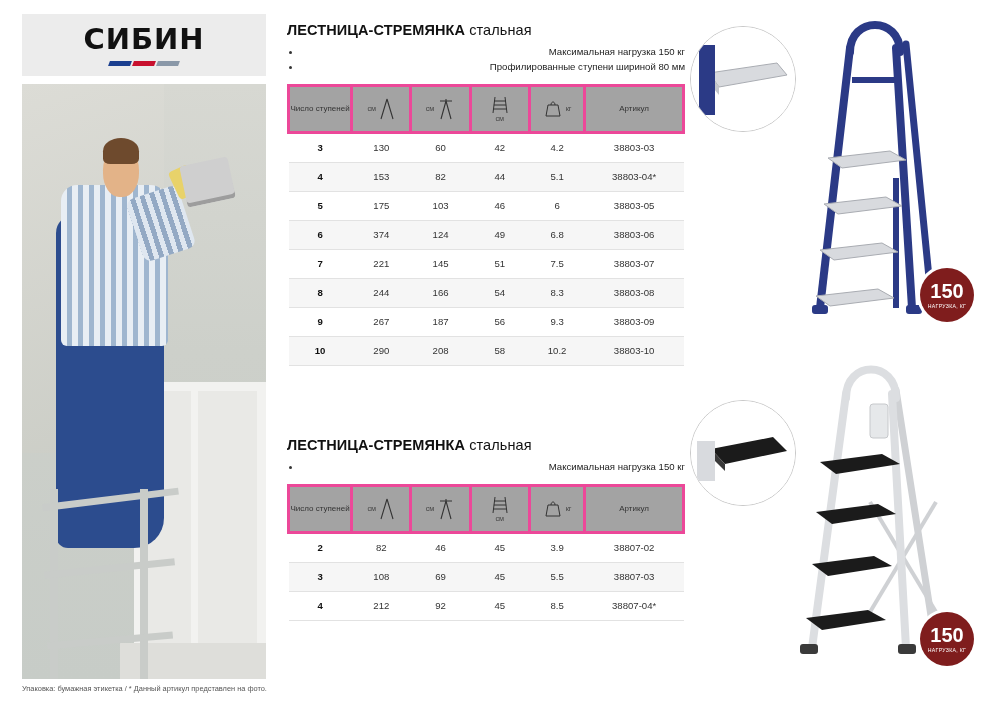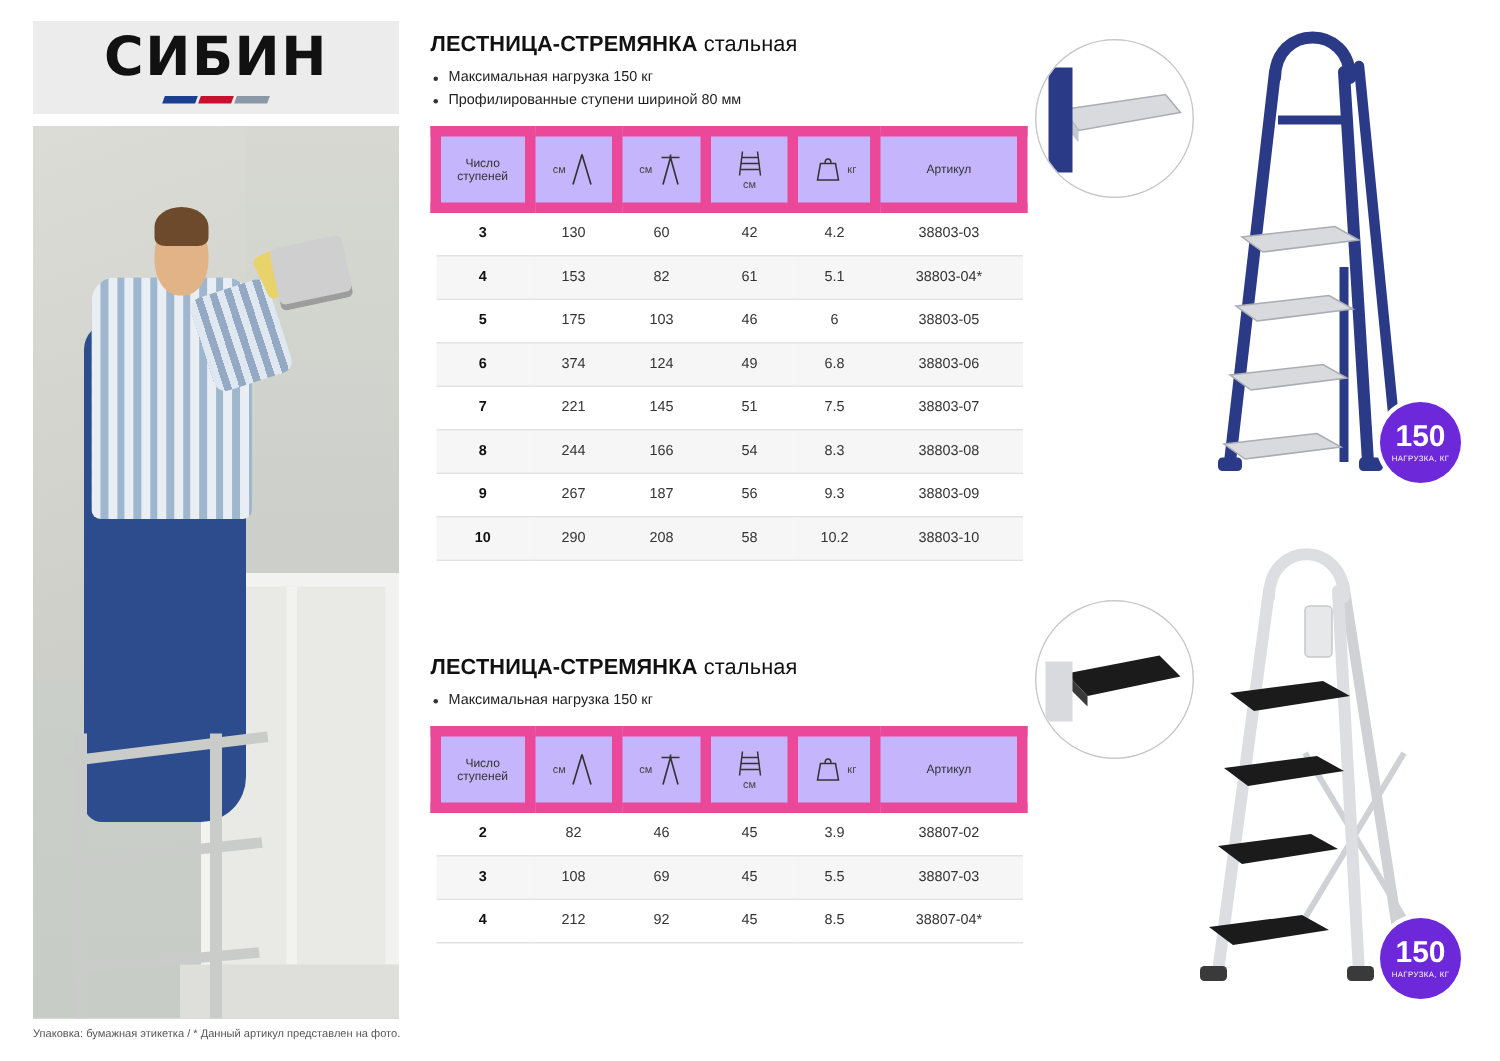--- a/index.html
+++ b/index.html
@@ -11,21 +11,21 @@
     overflow:hidden;
   }
   
   .logo-box{
     position:absolute;left:22px;top:14px;width:244px;height:62px;
     background:#ececec;display:flex;flex-direction:column;
     align-items:center;justify-content:center;
   }
   .logo-text{
     font-family:"DejaVu Sans", sans-serif;
-    font-weight:bold;font-size:36px;letter-spacing:1px;color:#111;
+    font-weight:bold;font-size:29px;letter-spacing:1px;color:#111;
     line-height:1;
   }
   .logo-stripes{display:flex;margin-top:7px;}
   .logo-stripes i{display:block;width:22px;height:5px;margin:0 1px;transform:skewX(-20deg);}
   .photo{
     position:absolute;left:22px;top:84px;width:244px;height:595px;
     background:linear-gradient(180deg,#cfd3cf 0%, #c2c7c4 40%, #b9bfbc 100%);
     overflow:hidden;
   }
   
@@ -63,45 +63,45 @@
   .ph-ladder .s1{left:6%;top:0;width:8px;height:100%;}
   .ph-ladder .s2{left:72%;top:0;width:8px;height:100%;}
   .footnote{
     position:absolute;left:22px;top:684px;width:420px;
     font-size:7.4px;color:#555;
   }
   
   .block{position:absolute;}
   .blk-title{font-size:14.5px;font-weight:bold;color:#111;letter-spacing:.1px;}
   .blk-title .thin{font-weight:normal;}
-  .bullets{margin:7px 0 0 0;padding:0;list-style:none;}
+  .bullets{margin:7px 0 0 0;padding:0;list-style:none;text-align:right;}
   .bullets li{font-size:9.6px;color:#222;line-height:1.55;padding-left:12px;position:relative;}
   .bullets li:before{content:"";position:absolute;left:2px;top:6px;width:3px;height:3px;border-radius:50%;background:#333;}
   
   table.spec{border-collapse:collapse;width:100%;table-layout:fixed;}
   table.spec th{
-    background:#c4b5fd;border:7px solid #ec4899;
+    background:#a3a3a3;border:3px solid #ec4899;
     font-size:8px;font-weight:normal;color:#333;
     height:40px;vertical-align:middle;padding:2px 0;
   }
   table.spec td{
     border-bottom:1px solid #e2e2e2;
     font-size:9.6px;color:#333;text-align:center;height:26px;
   }
   table.spec td.first{font-weight:bold;color:#111;}
   table.spec tr.alt td{background:#f6f6f6;}
   .hdr-ico{display:flex;flex-direction:column;align-items:center;justify-content:center;line-height:1.15;}
   .hdr-ico .unit{font-size:7.3px;color:#444;}
   .hdr-ico svg{display:block;}
   .hdr-row{display:flex;align-items:center;justify-content:center;gap:3px;}
   
   .prod{position:absolute;}
   .badge{
     position:absolute;width:54px;height:54px;border-radius:50%;
-    background:#6d28d9;color:#fff;display:flex;flex-direction:column;
+    background:#7f1d1d;color:#fff;display:flex;flex-direction:column;
     align-items:center;justify-content:center;
     box-shadow:0 0 0 3px #fff;
   }
   .badge .num{font-size:20px;font-weight:bold;line-height:1;}
   .badge .cap{font-size:5.2px;letter-spacing:.3px;margin-top:2px;text-transform:uppercase;}
   .callout{
     position:absolute;border:1px solid #c8c8c8;border-radius:50%;
     background:#fff;overflow:hidden;
   }
 </style>
@@ -212,21 +212,21 @@
         <td>130</td>
         <td>60</td>
         <td>42</td>
         <td>4.2</td>
         <td>38803-03</td>
       </tr>
       <tr class="alt">
         <td class="first">4</td>
         <td>153</td>
         <td>82</td>
-        <td>61</td>
+        <td>44</td>
         <td>5.1</td>
         <td>38803-04*</td>
       </tr>
       <tr>
         <td class="first">5</td>
         <td>175</td>
         <td>103</td>
         <td>46</td>
         <td>6</td>
         <td>38803-05</td>

